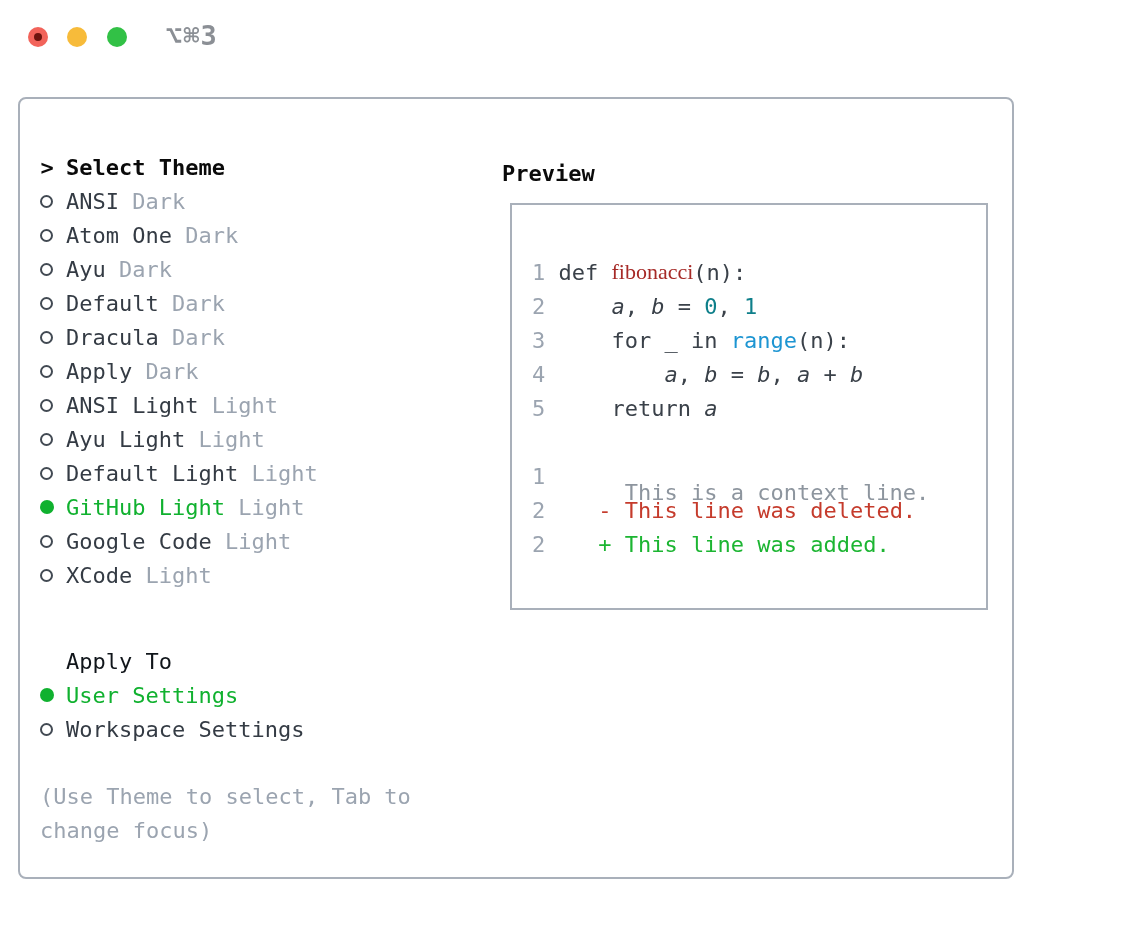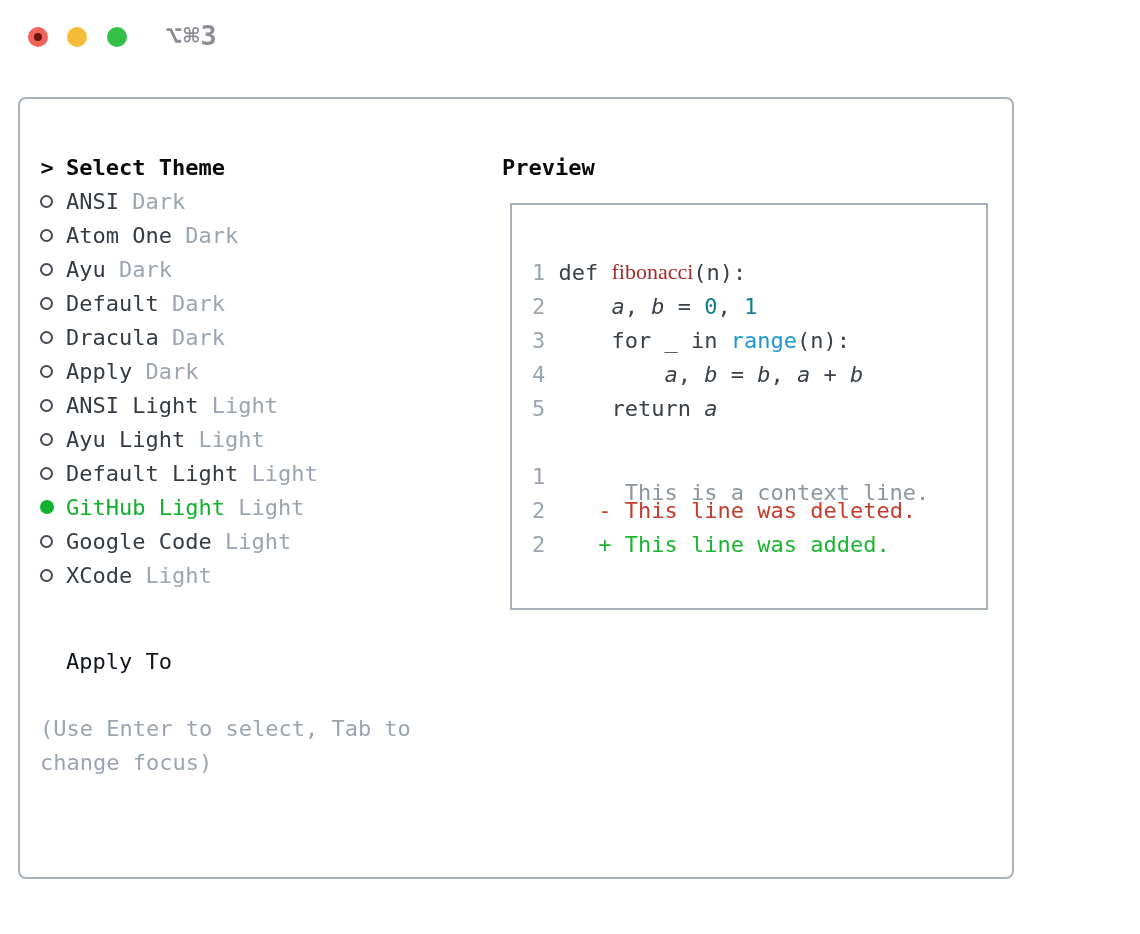--- a/index.html
+++ b/index.html
@@ -41,21 +41,21 @@
   .theme-name{color:var(--text-dark);}
   .theme-name.selected{color:var(--accent-green);}
   .theme-variant{color:var(--muted-gray);}
   .apply-heading{margin-top:52px;}
   .apply-heading .label{color:#10151a;}
   .apply-label{color:var(--text-dark);}
   .apply-label.selected{color:var(--accent-green);}
   .hint{margin-top:34px;color:var(--muted-gray);font-size:22px;line-height:34px;white-space:pre;}
   
   .preview-heading{
-    position:absolute;left:482px;top:51px;height:34px;display:flex;align-items:center;
+    position:absolute;left:482px;top:57px;height:34px;display:flex;align-items:center;
     font-size:22px;font-weight:bold;color:#0a0a0a;
   }
   .preview-box{
     position:absolute;left:490px;top:104px;width:474px;height:403px;
     border:2px solid var(--panel-border);background:#fff;
   }
   .code-area{position:absolute;left:20px;top:50px;right:8px;}
   .code-line{height:34px;display:flex;align-items:center;font-size:22px;white-space:pre;}
   .lnum{color:var(--muted-gray);display:inline-block;width:2ch;white-space:pre;}
   .tk-code{color:var(--code-dark);}
@@ -96,22 +96,26 @@
         <div class="row"><span class="marker radio-open"></span><span class="theme-name">Default Light</span><span class="theme-variant"> Light</span></div>
         <div class="row"><span class="marker radio-filled"></span><span class="theme-name selected">GitHub Light</span><span class="theme-variant"> Light</span></div>
         <div class="row"><span class="marker radio-open"></span><span class="theme-name">Google Code</span><span class="theme-variant"> Light</span></div>
         <div class="row"><span class="marker radio-open"></span><span class="theme-name">XCode</span><span class="theme-variant"> Light</span></div>
       </div>
 
     <div class="row apply-heading">
       <span class="marker"></span>
       <span class="label">Apply To</span>
     </div>
+    <div id="apply-list">
+        <div class="row"><span class="marker radio-filled"></span><span class="apply-label selected">User Settings</span></div>
+        <div class="row"><span class="marker radio-open"></span><span class="apply-label">Workspace Settings</span></div>
+      </div>
 
-    <div class="hint" id="hint-block"><div>(Use Enter to select, Tab to</div><div>change focus)</div></div>
+    <div class="hint" id="hint-block"><div>(Use Theme to select, Tab to</div><div>change focus)</div></div>
   </div>
 
   <div class="preview-heading">Preview</div>
   <div class="preview-box">
     <div class="code-area" id="code-area">
         <div class="code-line"><span class="lnum">1 </span><span class="tk-code">def </span><span class="tk-func">fibonacci</span><span class="tk-code">(n):</span></div>
         <div class="code-line"><span class="lnum">2 </span><span class="tk-code">    </span><span class="tk-var">a</span><span class="tk-code">, </span><span class="tk-var">b</span><span class="tk-code"> = </span><span class="tk-num">0</span><span class="tk-code">, </span><span class="tk-num">1</span></div>
         <div class="code-line"><span class="lnum">3 </span><span class="tk-code">    for _ in </span><span class="tk-builtin">range</span><span class="tk-code">(n):</span></div>
         <div class="code-line"><span class="lnum">4 </span><span class="tk-code">        </span><span class="tk-var">a</span><span class="tk-code">, </span><span class="tk-var">b</span><span class="tk-code"> = </span><span class="tk-var">b</span><span class="tk-code">, </span><span class="tk-var">a</span><span class="tk-code"> + </span><span class="tk-var">b</span></div>
         <div class="code-line"><span class="lnum">5 </span><span class="tk-code">    return </span><span class="tk-var">a</span></div>

